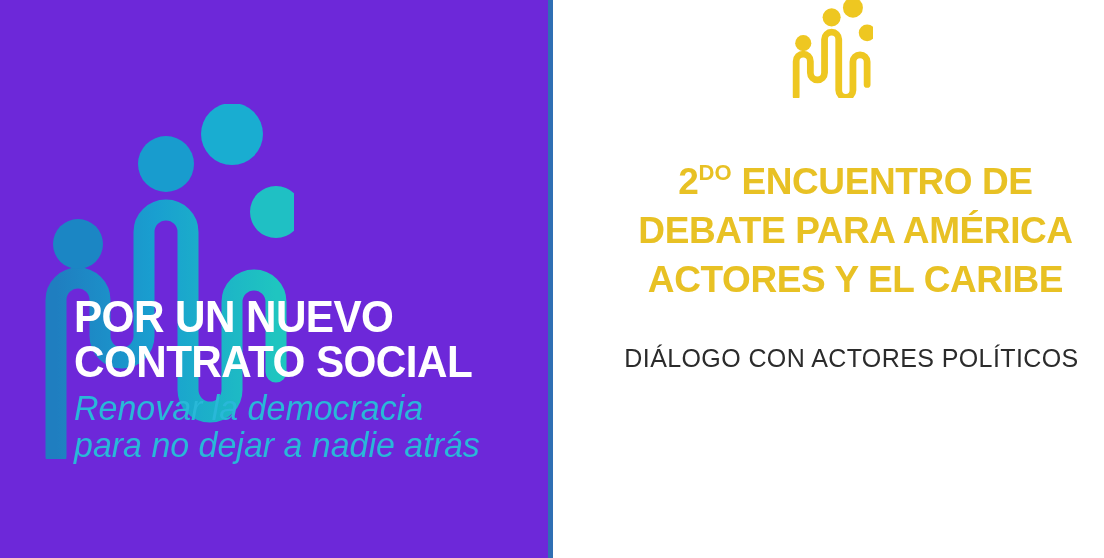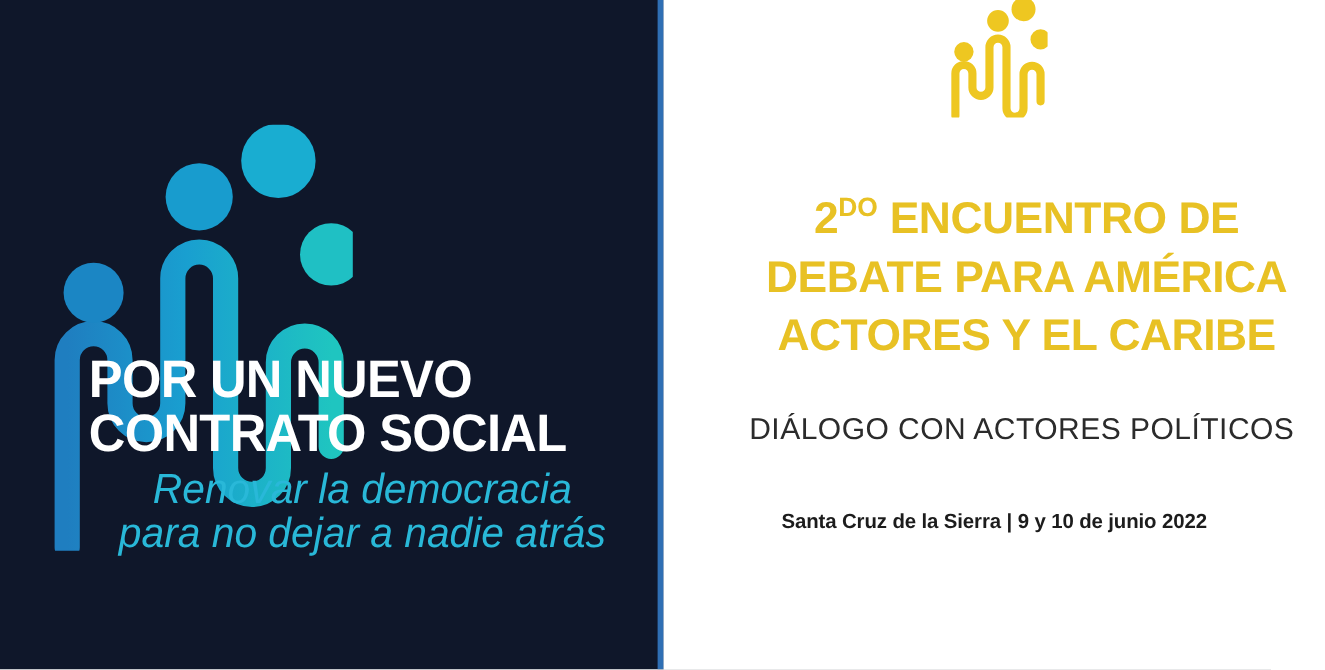--- a/index.html
+++ b/index.html
@@ -18,21 +18,21 @@
     background: #ffffff;
   }
 
   
   #left-panel {
     position: absolute;
     left: 0;
     top: 0;
     width: 553px;
     height: 558px;
-    background: #0f172a;
+    background: #6d28d9;
   }
   #left-panel-edge {
     position: absolute;
     left: 548px;
     top: 0;
     width: 5px;
     height: 558px;
     background: #2f6fb4;
   }
 
@@ -62,21 +62,20 @@
     letter-spacing: -0.6px;
     white-space: nowrap;
     transform: scaleX(0.96);
     transform-origin: left center;
   }
   #tagline-block {
     position: absolute;
     left: 74px;
     top: 389px;
     width: 470px;
-    text-align: center;
   }
   .tagline-line {
     color: #29b8d8;
     font-family: "Liberation Sans", sans-serif;
     font-style: italic;
     font-weight: normal;
     font-size: 35px;
     line-height: 37px;
     letter-spacing: 0px;
     white-space: nowrap;
@@ -223,16 +222,15 @@
     </div>
 
     <div id="event-title">
       <div><span>2</span><span class="ord">DO</span><span> ENCUENTRO DE</span></div>
       <div>DEBATE PARA AMÉRICA</div>
       <div>ACTORES Y EL CARIBE</div>
     </div>
 
     <div id="event-subtitle">DIÁLOGO CON ACTORES POLÍTICOS</div>
 
-    <div id="event-place-date">Santa Cruz de la Sierra | 9 y 10 de junio 2022</div>
 
   </div>
 </div>
 
 </body></html>

